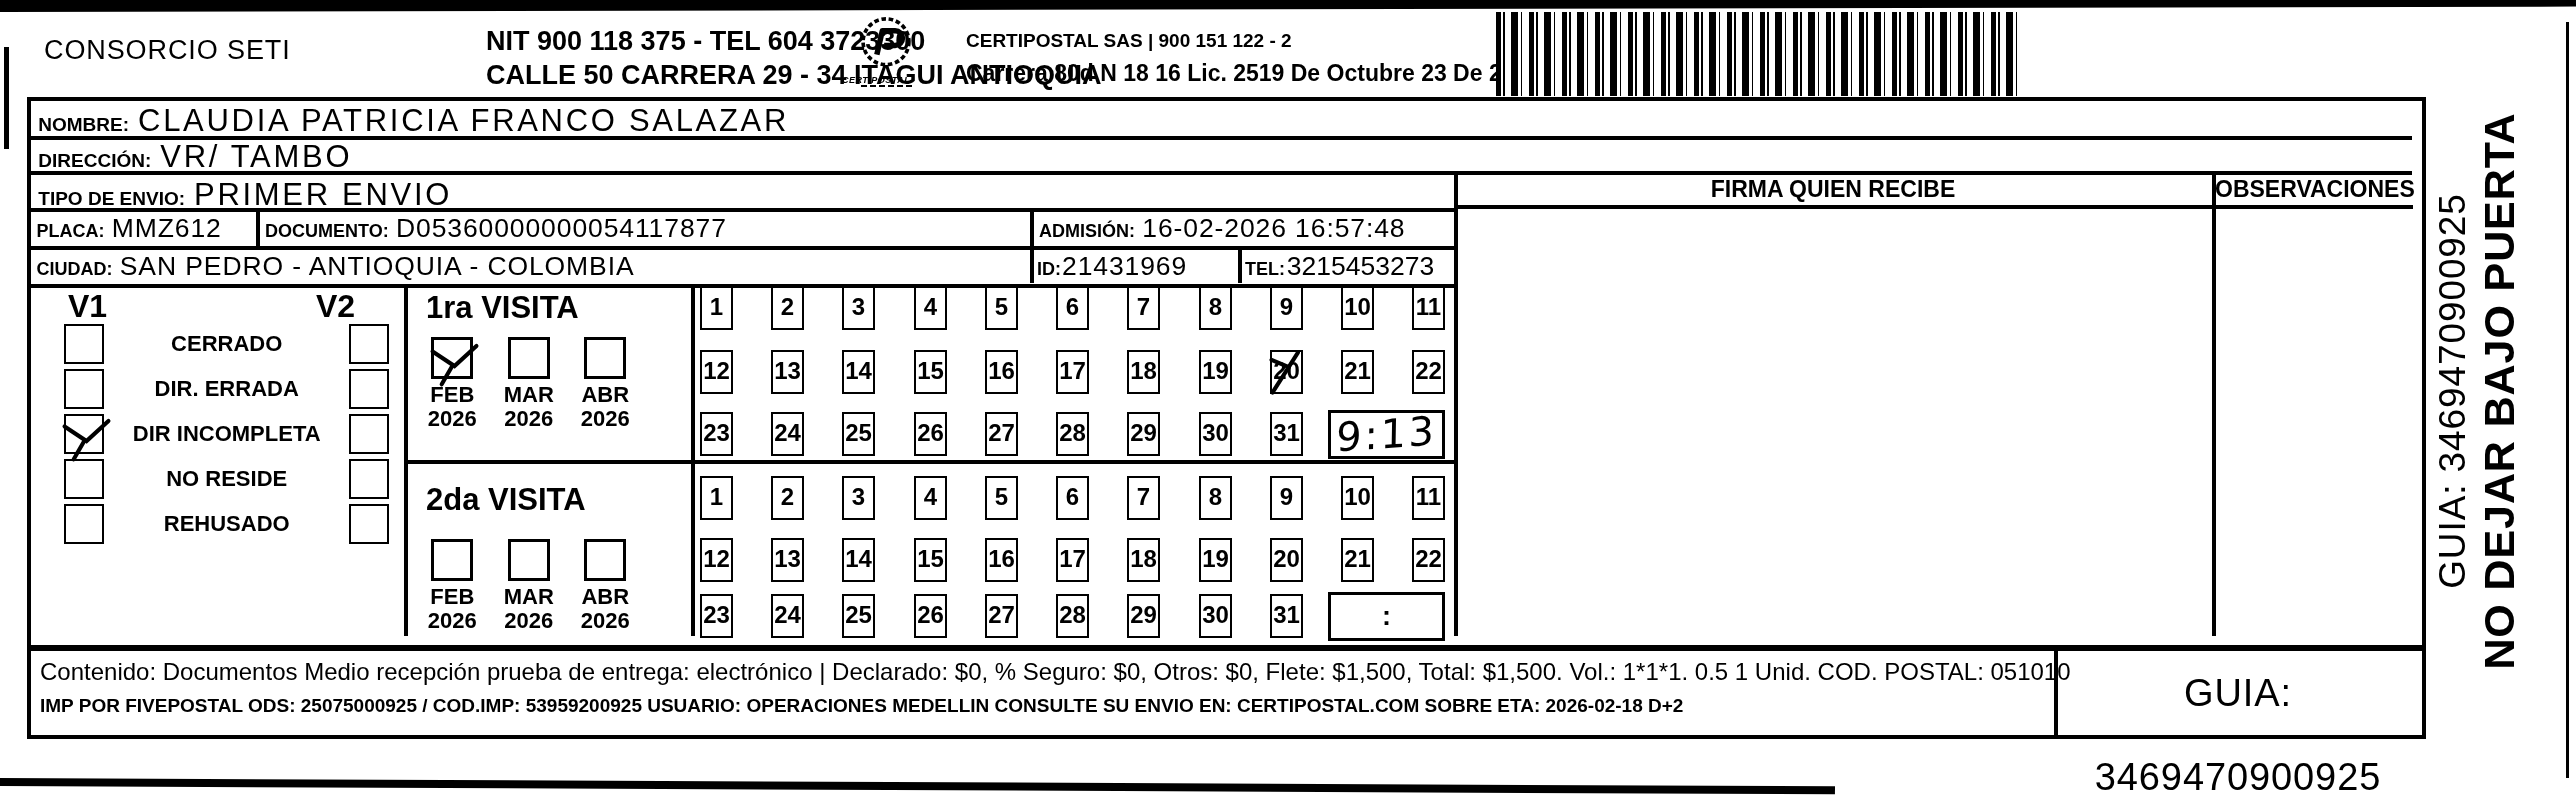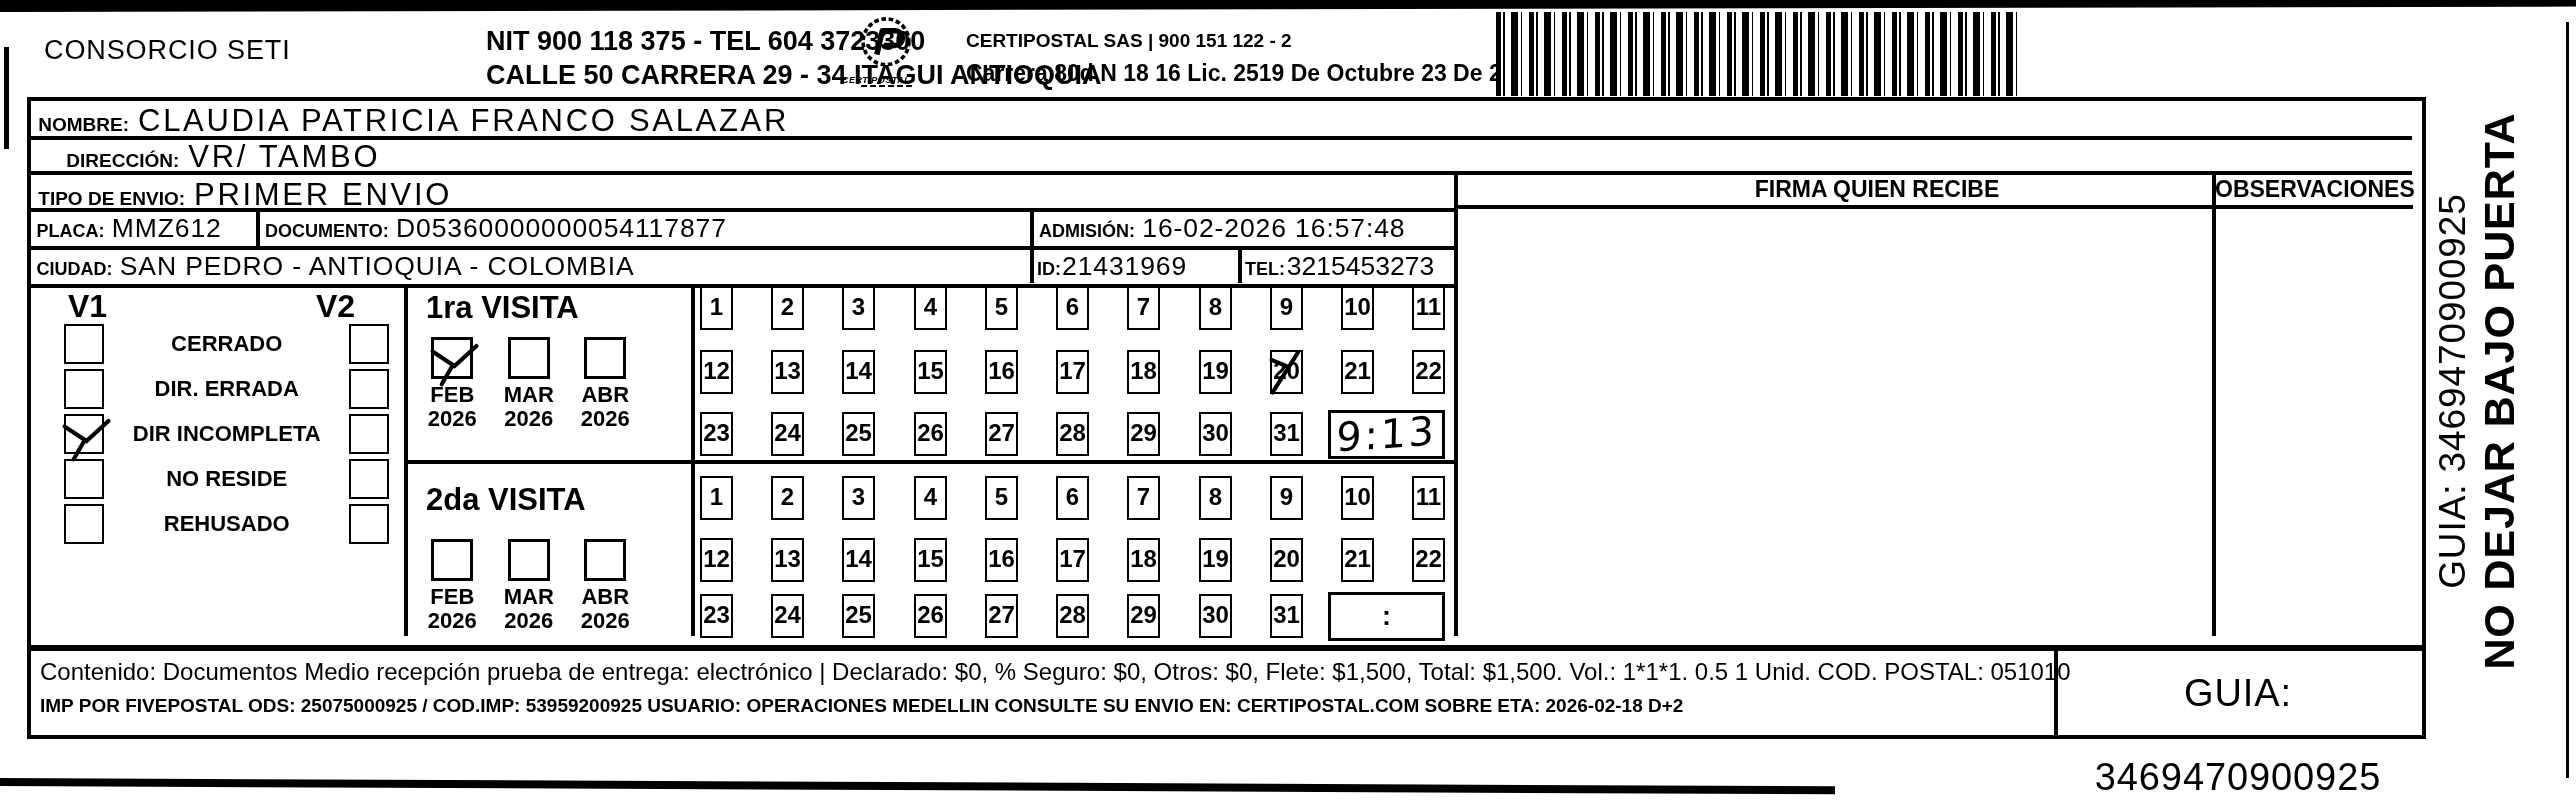--- a/index.html
+++ b/index.html
@@ -117,21 +117,21 @@
     <div class="vline" style="left:999px;top:145px;height:37px;"></div>
     <div class="vline" style="left:1207px;top:145px;height:37px;"></div>
     <div class="vline" style="left:373px;top:183px;height:352px;"></div>
     <div class="vline" style="left:660px;top:183px;height:352px;"></div>
     <div class="vline" style="left:1423px;top:70px;height:465px;"></div>
     <div class="vline" style="left:2181px;top:70px;height:465px;"></div>
 
     <div class="fieldrow" style="left:7.3px;top:1.8px;">
       <span class="flabel">NOMBRE:</span><span class="fvalue">CLAUDIA PATRICIA FRANCO SALAZAR</span>
     </div>
-    <div class="fieldrow" style="left:7.3px;top:38px;margin-left:28px;">
+    <div class="fieldrow" style="left:7.3px;top:38px;">
       <span class="flabel">DIRECCIÓN:</span><span class="fvalue">VR/ TAMBO</span>
     </div>
     <div class="fieldrow" style="left:7.3px;top:76px;">
       <span class="flabel">TIPO DE ENVIO:</span><span class="fvalue">PRIMER ENVIO</span>
     </div>
     <div class="fieldrow" style="left:5.5px;top:112px;">
       <span class="slabel">PLACA:</span><span class="svalue">MMZ612</span>
     </div>
     <div class="fieldrow" style="left:234px;top:112px;">
       <span class="slabel">DOCUMENTO:</span><span class="svalue">D05360000000054117877</span>
@@ -142,21 +142,21 @@
     <div class="fieldrow" style="left:5.5px;top:150px;">
       <span class="slabel">CIUDAD:</span><span class="svalue">SAN PEDRO - ANTIOQUIA - COLOMBIA</span>
     </div>
     <div class="fieldrow" style="left:1006px;top:150px;">
       <span class="slabel">ID:</span><span class="svalue" style="margin-left:1px;">21431969</span>
     </div>
     <div class="fieldrow" style="left:1214px;top:150px;">
       <span class="slabel">TEL:</span><span class="svalue" style="margin-left:1.8px;letter-spacing:0;">3215453273</span>
     </div>
 
-    <div class="sig-head" style="left:1423px;top:75px;width:758px;padding-left:44px;">FIRMA QUIEN RECIBE</div>
+    <div class="sig-head" style="left:1423px;top:75px;width:758px;">FIRMA QUIEN RECIBE</div>
     <div class="sig-head" style="left:2184px;top:75px;width:197px;">OBSERVACIONES</div>
     <div style="position:absolute;left:1426px;top:108px;width:751px;height:424px;"></div>
     <div style="position:absolute;left:2184px;top:108px;width:197px;height:424px;"></div>
 
     <div class="vpanel">
       <div class="vhead" style="left:37px;text-align:center;">V1</div>
       <div class="vhead" style="left:285px;">V2</div>
       <div class="status-rows" id="status-rows">
           <div class="status-row">
             <div class="cb"></div>

